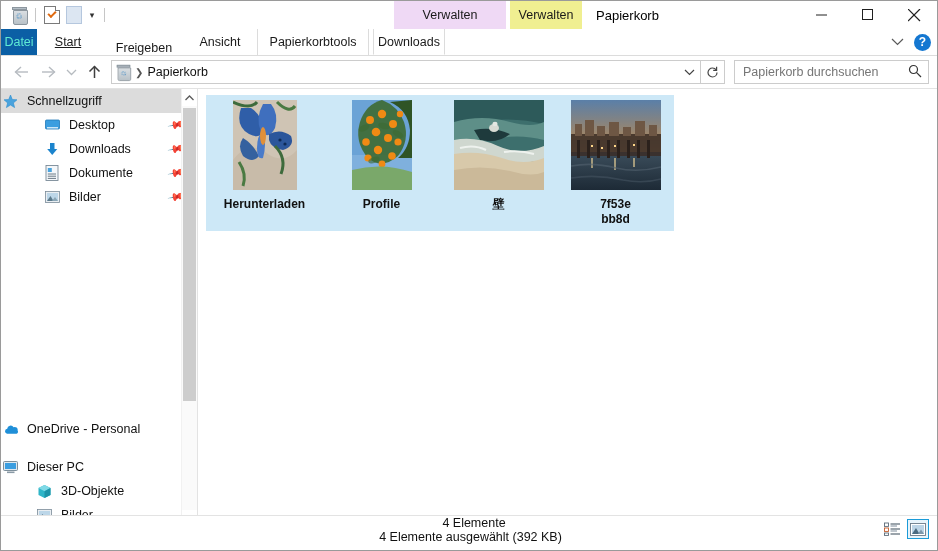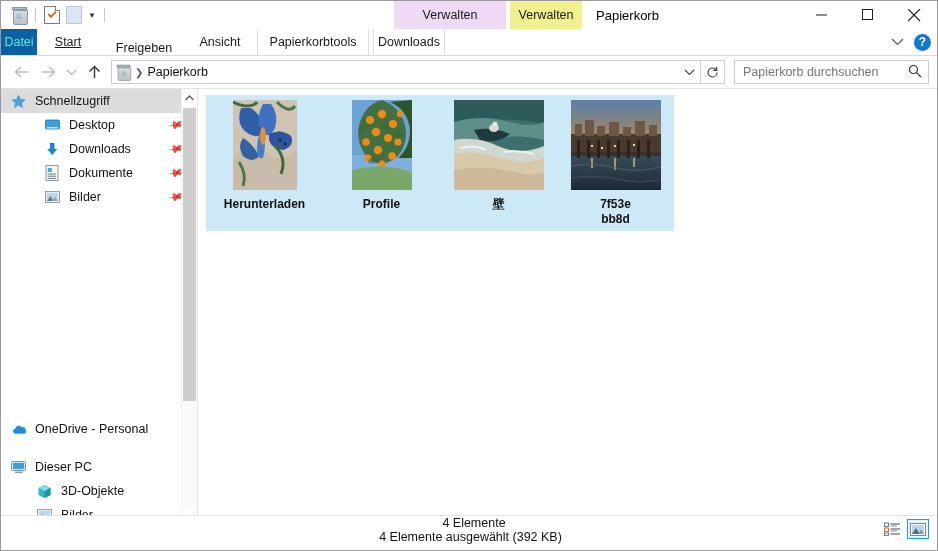--- a/index.html
+++ b/index.html
@@ -77,21 +77,21 @@
   .srch-ico{color:#333;font-size:13px;}
 
   
   .bodyarea{position:relative;height:438px;display:flex;border-top:1px solid #e3e3e3;}
 
   
   .navpane{position:relative;width:196px;background:#fff;overflow:hidden;}
   .nav-item{height:24px;display:flex;align-items:center;font-size:12.5px;color:#111;padding-left:10px;
     box-sizing:border-box;position:relative;}
   .nav-item.sel{background:#dcdcdc;}
-  .nav-item.lvl1{padding-left:10px;}
+  .nav-item.lvl1{padding-left:2px;}
   .nav-item.lvl2{padding-left:44px;}
   .nav-item.lvl3{padding-left:36px;}
   .nav-ico{width:20px;display:flex;align-items:center;justify-content:flex-start;margin-right:4px;}
   .pin{position:absolute;right:14px;top:6px;color:#9aa5ad;font-size:11px;transform:rotate(35deg);}
   .nav-gap{height:14px;}
 
   .navscroll{position:absolute;right:0;top:0;width:15px;height:100%;background:#fff;
     border-left:1px solid #f1f1f1;}
   .ns-arrow{height:17px;display:flex;align-items:center;justify-content:center;color:#5a5a5a;font-size:9px;}
   .ns-track{position:absolute;top:17px;bottom:17px;left:0;right:0;background:#fafafa;}

